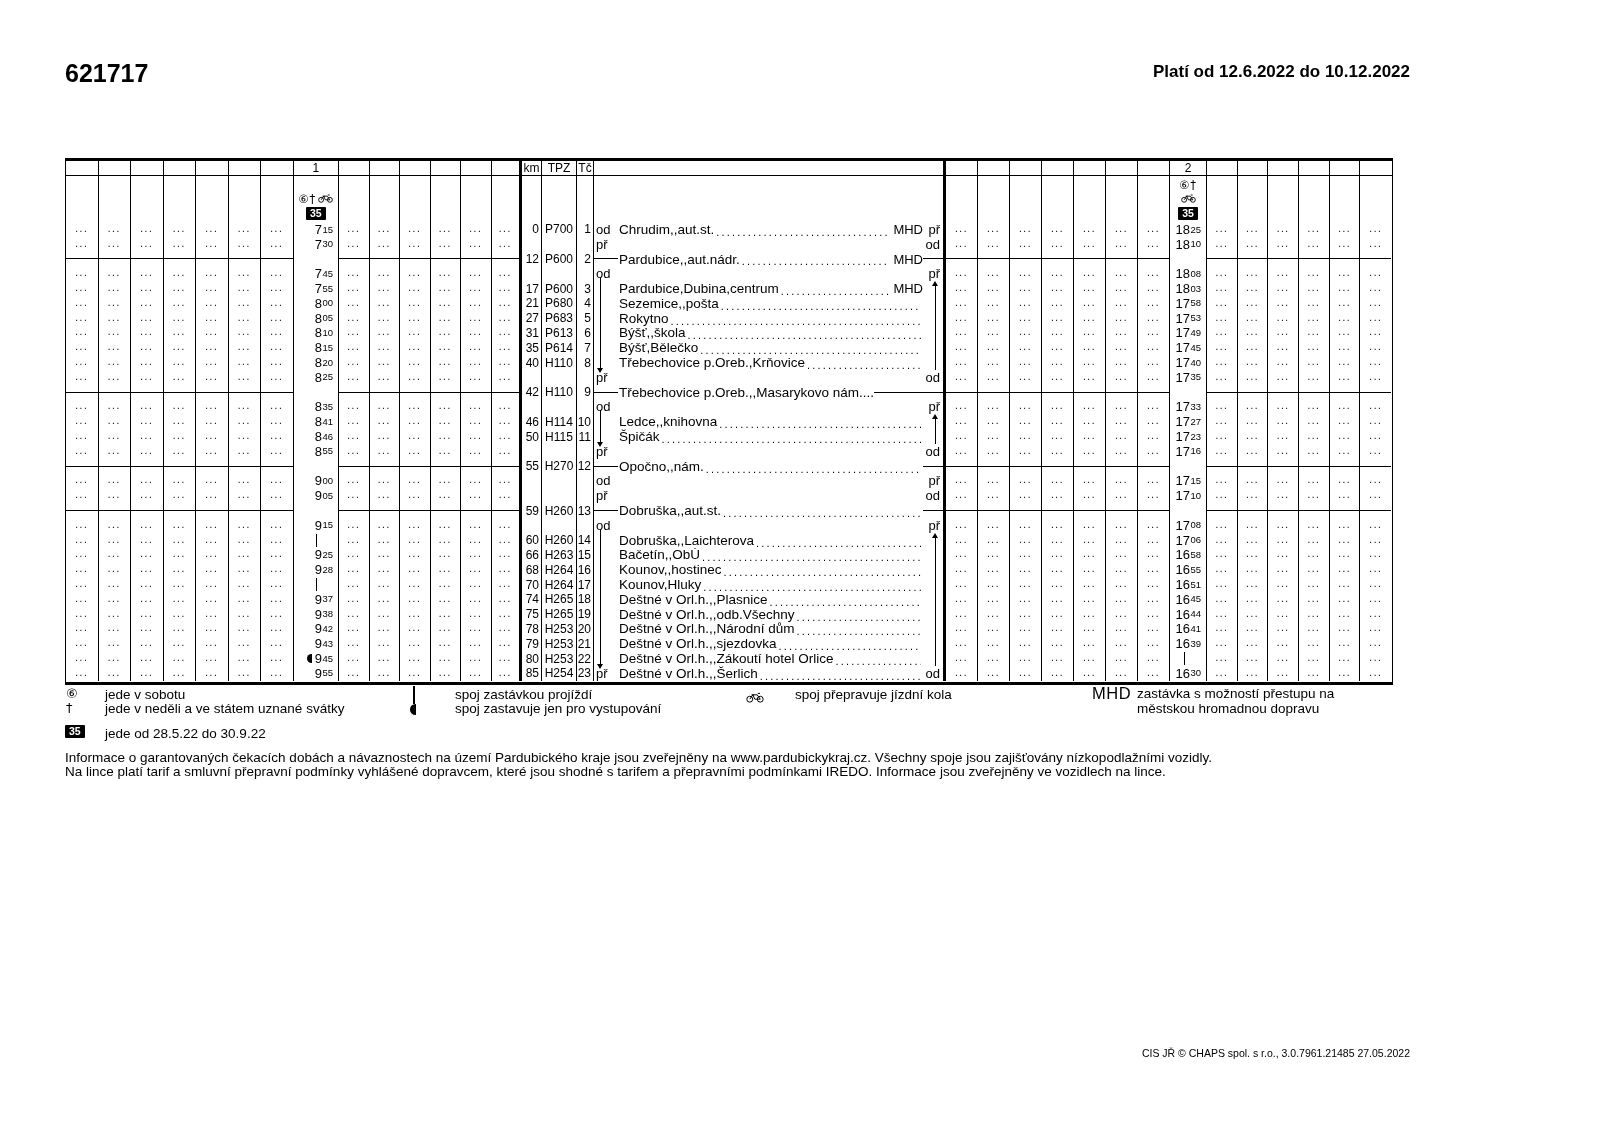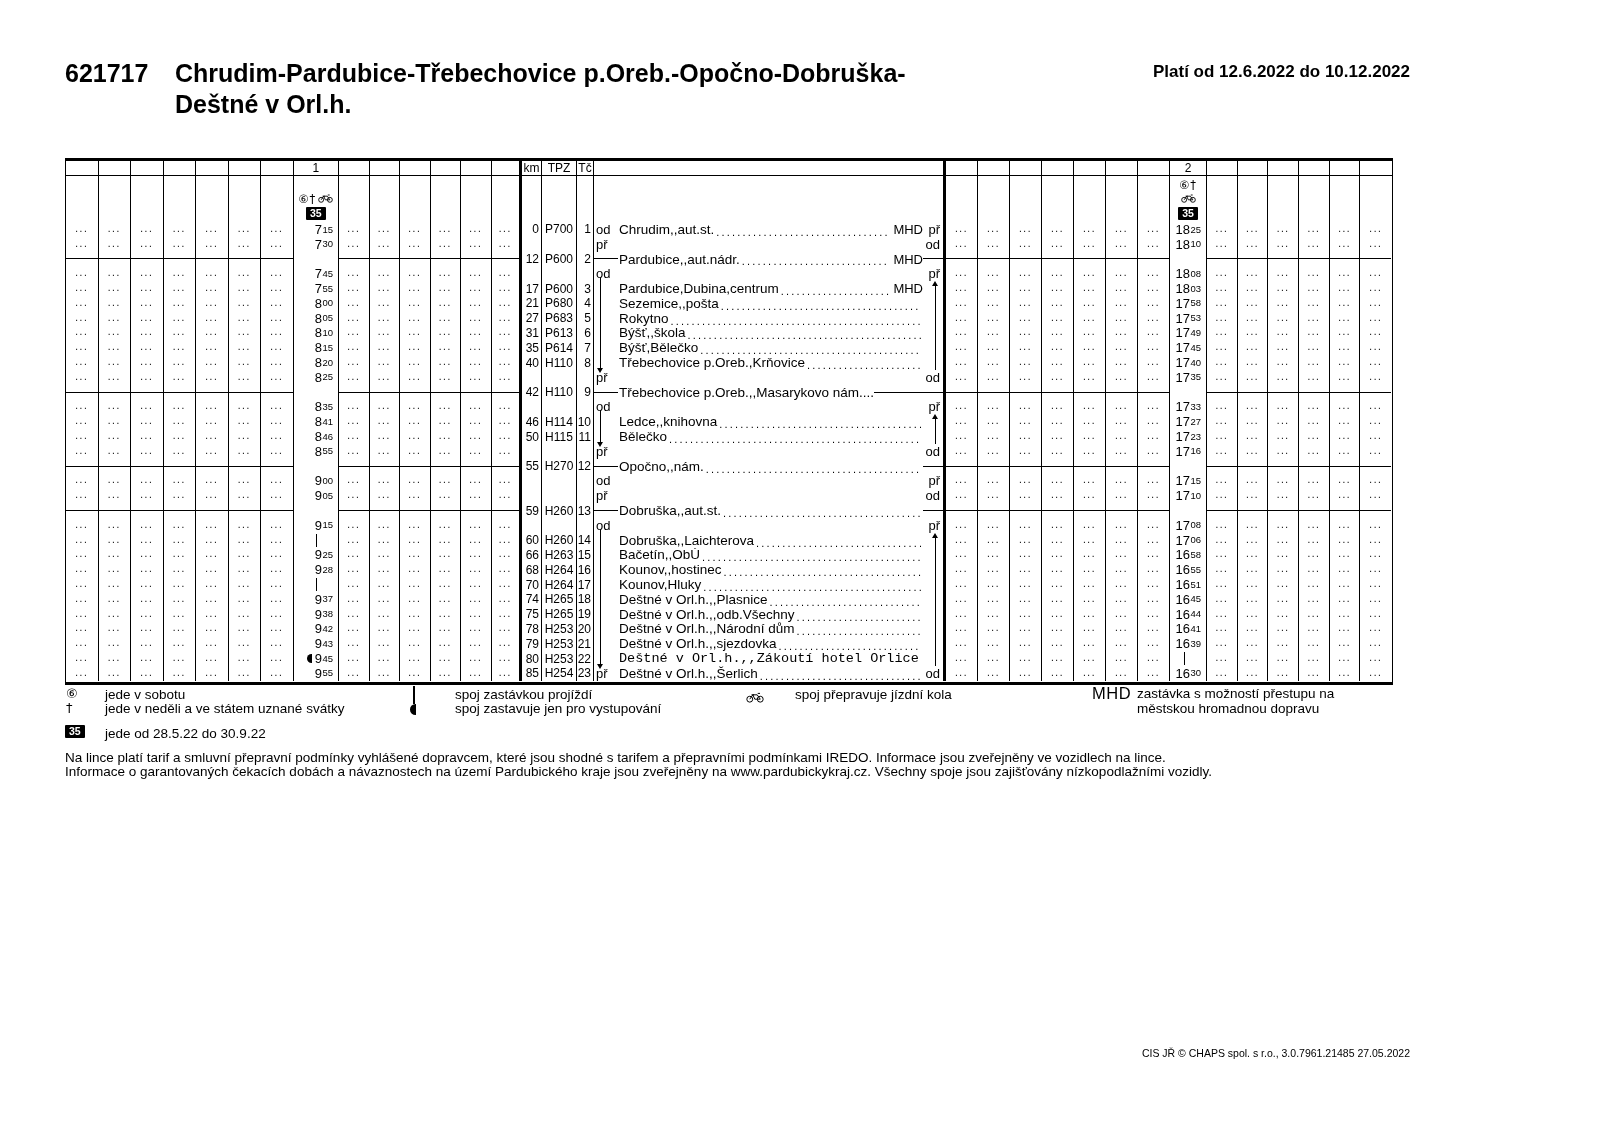--- a/index.html
+++ b/index.html
@@ -63,24 +63,20 @@
   .lg-wrap{font-size:13.5px;line-height:14.5px;width:258px;}
   .noteline{font-size:13.5px;line-height:14.3px;white-space:nowrap;}
   .credit{font-size:10.5px;}
 </style>
 </head>
 <body>
 
 <div class="page">
 
   <div class="abs line-no">621717</div>
-  <div class="abs title">
-    <div>Chrudim-Pardubice-Třebechovice p.Oreb.-Opočno-Dobruška-</div>
-    <div>Deštné v Orl.h.</div>
-  </div>
   <div class="abs validity">Platí od 12.6.2022 do 10.12.2022</div>
 
   <div class="tbl" id="tbl">
       <div class="trow thead">
         <div class="cell r1" style="width: 32.5px;"></div>
         <div class="cell r1" style="width: 32.5px;"></div>
         <div class="cell r1" style="width: 32.5px;"></div>
         <div class="cell r1" style="width: 32.5px;"></div>
         <div class="cell r1" style="width: 32.5px;"></div>
         <div class="cell r1" style="width: 32.5px;"></div>
@@ -796,21 +792,21 @@
         <div class="cell r1 dots" style="width: 30.5px;">...</div>
         <div class="cell r1 dots" style="width: 30.5px;">...</div>
         <div class="cell r1 dots" style="width: 30.5px;">...</div>
         <div class="cell r1 dots" style="width: 30.5px;">...</div>
         <div class="cell r3 dots" style="width: 30.5px;">...</div>
         <div class="cell r1 kmc" style="width: 20px;">50</div>
         <div class="cell r1 tpzc" style="width: 35px;">H115</div>
         <div class="cell r1 tcc" style="width: 17px;">11</div>
         <div class="cell prec" style="width: 24px;"></div>
         <div class="cell nmc" style="width: 305px;">
-          <span class="stopname">Bělečko</span>
+          <span class="stopname">Špičák</span>
           <span class="leader"></span>
         </div>
         <div class="cell r3 sufc" style="width: 23px;"></div>
         <div class="cell r1 dots" style="width: 32px;">...</div>
         <div class="cell r1 dots" style="width: 32px;">...</div>
         <div class="cell r1 dots" style="width: 32px;">...</div>
         <div class="cell r1 dots" style="width: 32px;">...</div>
         <div class="cell r1 dots" style="width: 32px;">...</div>
         <div class="cell r1 dots" style="width: 32px;">...</div>
         <div class="cell r1 dots" style="width: 32px;">...</div>
@@ -1445,21 +1441,21 @@
         <div class="cell r1 dots" style="width: 30.5px;">...</div>
         <div class="cell r1 dots" style="width: 30.5px;">...</div>
         <div class="cell r1 dots" style="width: 30.5px;">...</div>
         <div class="cell r1 dots" style="width: 30.5px;">...</div>
         <div class="cell r1 dots" style="width: 30.5px;">...</div>
         <div class="cell r3 dots" style="width: 30.5px;">...</div>
         <div class="cell r1 kmc" style="width: 20px;">80</div>
         <div class="cell r1 tpzc" style="width: 35px;">H253</div>
         <div class="cell r1 tcc" style="width: 17px;">22</div>
         <div class="cell prec" style="width: 24px;"></div>
-        <div class="cell nmc" style="width: 305px; font-family: Liberation Mono, monospace;">
+        <div class="cell nmc" style="width: 305px;">
           <span class="stopname">Deštné v Orl.h.,,Zákoutí hotel Orlice</span>
           <span class="leader"></span>
         </div>
         <div class="cell r3 sufc" style="width: 23px;"></div>
         <div class="cell r1 dots" style="width: 32px;">...</div>
         <div class="cell r1 dots" style="width: 32px;">...</div>
         <div class="cell r1 dots" style="width: 32px;">...</div>
         <div class="cell r1 dots" style="width: 32px;">...</div>
         <div class="cell r1 dots" style="width: 32px;">...</div>
         <div class="cell r1 dots" style="width: 32px;">...</div>
@@ -1546,18 +1542,18 @@
   </span>
   <span class="abs lg-txt" style="left:795px;top:687px;">spoj přepravuje jízdní kola</span>
 
   <span class="abs lg-mhd" style="left:1092px;top:684px;">MHD</span>
   <span class="abs lg-wrap" style="left:1137px;top:687px;">zastávka s možností přestupu na městskou hromadnou dopravu</span>
 
   <span class="abs notebox" style="left:65px;top:725px;">35</span>
   <span class="abs lg-txt" style="left:105px;top:726px;">jede od 28.5.22 do 30.9.22</span>
 
   <div class="abs" style="left:65px;top:751px;">
+    <div class="noteline">Informace o garantovaných čekacích dobách a návaznostech na území Pardubického kraje jsou zveřejněny na www.pardubickykraj.cz. Všechny spoje jsou zajišťovány nízkopodlažními vozidly.</div>
     <div class="noteline">Na lince platí tarif a smluvní přepravní podmínky vyhlášené dopravcem, které jsou shodné s tarifem a přepravními podmínkami IREDO. Informace jsou zveřejněny ve vozidlech na lince.</div>
-    <div class="noteline">Informace o garantovaných čekacích dobách a návaznostech na území Pardubického kraje jsou zveřejněny na www.pardubickykraj.cz. Všechny spoje jsou zajišťovány nízkopodlažními vozidly.</div>
   </div>
 
   <div class="abs credit" style="right:190px;top:1047px;">CIS JŘ © CHAPS spol. s r.o., 3.0.7961.21485 27.05.2022</div>
 </div>
 
 </body></html>

